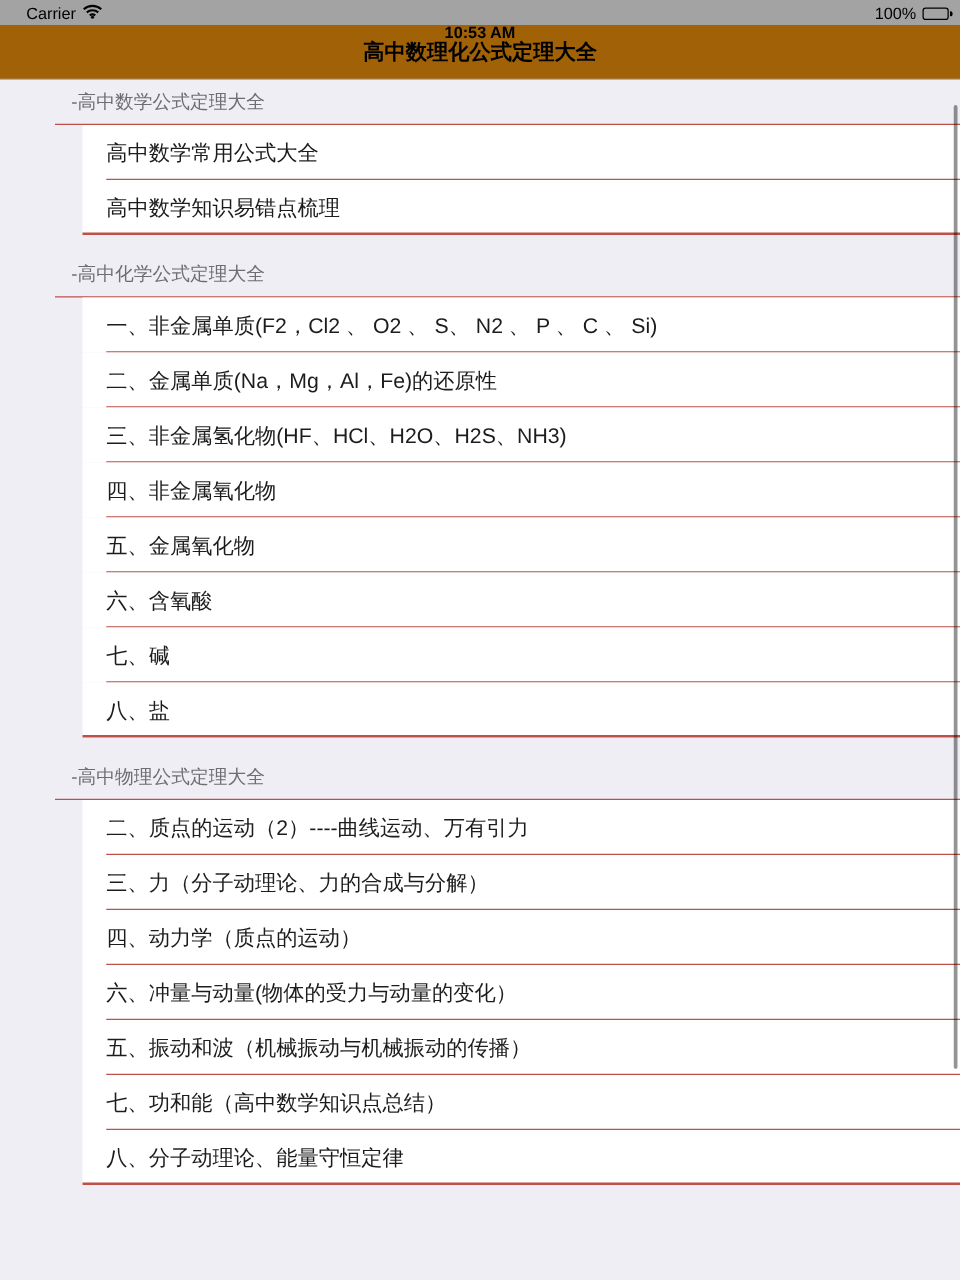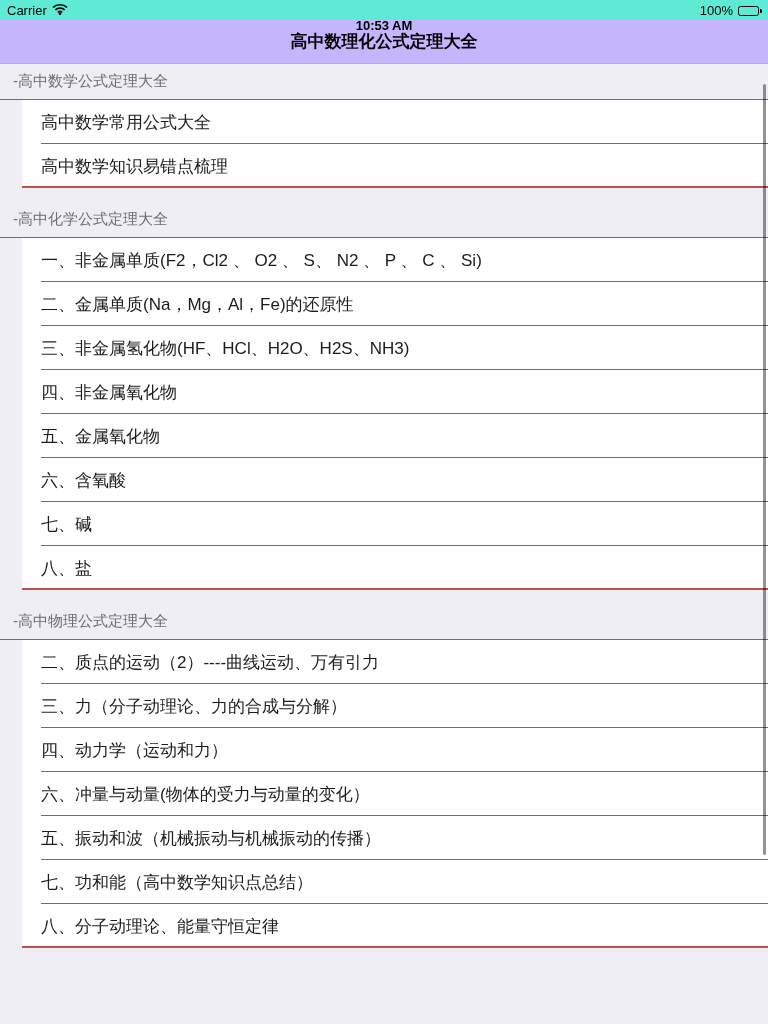--- a/index.html
+++ b/index.html
@@ -12,26 +12,26 @@
   html, body { width: 768px; height: 1024px; }
   body {
     font-family: "Liberation Sans", sans-serif;
     background: var(--section-bg);
     overflow: hidden;
     position: relative;
   }
   
   .status-bar {
     height: 20px;
-    background: #5eead4;
+    background: #a3a3a3;
     position: relative;
     display: flex;
     align-items: center;
     justify-content: space-between;
-    padding: 0 6px 0 7px;
+    padding: 0 6px 0 21px;
     font-size: 13px;
     color: #000;
   }
   .sb-left, .sb-right { display: flex; align-items: center; gap: 5px; }
   .sb-time {
     position: absolute;
     left: 50%; top: 16px;
     transform: translateX(-50%);
     line-height: 20px;
     font-weight: bold;
@@ -51,34 +51,34 @@
   .battery-fill { width: 100%; height: 100%; background: #000; border-radius: 1px; }
   .battery-cap {
     width: 2px; height: 4px;
     background: #000;
     border-radius: 0 1.5px 1.5px 0;
     margin-left: 1px;
   }
   
   .nav-bar {
     height: 44px;
-    background: #c4b5fd;
+    background: #a16207;
     display: flex;
     align-items: center;
     justify-content: center;
     border-bottom: 1px solid #b2b2b6;
   }
   .nav-title {
     font-size: 17px;
     font-weight: bold;
     color: #000;
   }
   
   .grouped-table { width: 100%; }
-  .tv-section { margin-top: 14px; }
+  .tv-section { margin-top: 14px; padding-left: 44px; }
   .tv-section:first-child { margin-top: 0; }
   .tv-header {
     height: 36px;
     display: flex;
     align-items: center;
     padding-left: 13px;
     background: var(--section-bg);
     border-bottom: 1px solid var(--separator);
     font-size: 15px;
     color: var(--header-text);
@@ -207,21 +207,21 @@
 
   <div class="tv-row">
     <span>二、质点的运动（2）----曲线运动、万有引力</span>
   </div>
 
   <div class="tv-row">
     <span>三、力（分子动理论、力的合成与分解）</span>
   </div>
 
   <div class="tv-row">
-    <span>四、动力学（运动和力）</span>
+    <span>四、动力学（质点的运动）</span>
   </div>
 
   <div class="tv-row">
     <span>六、冲量与动量(物体的受力与动量的变化）</span>
   </div>
 
   <div class="tv-row">
     <span>五、振动和波（机械振动与机械振动的传播）</span>
   </div>
 

